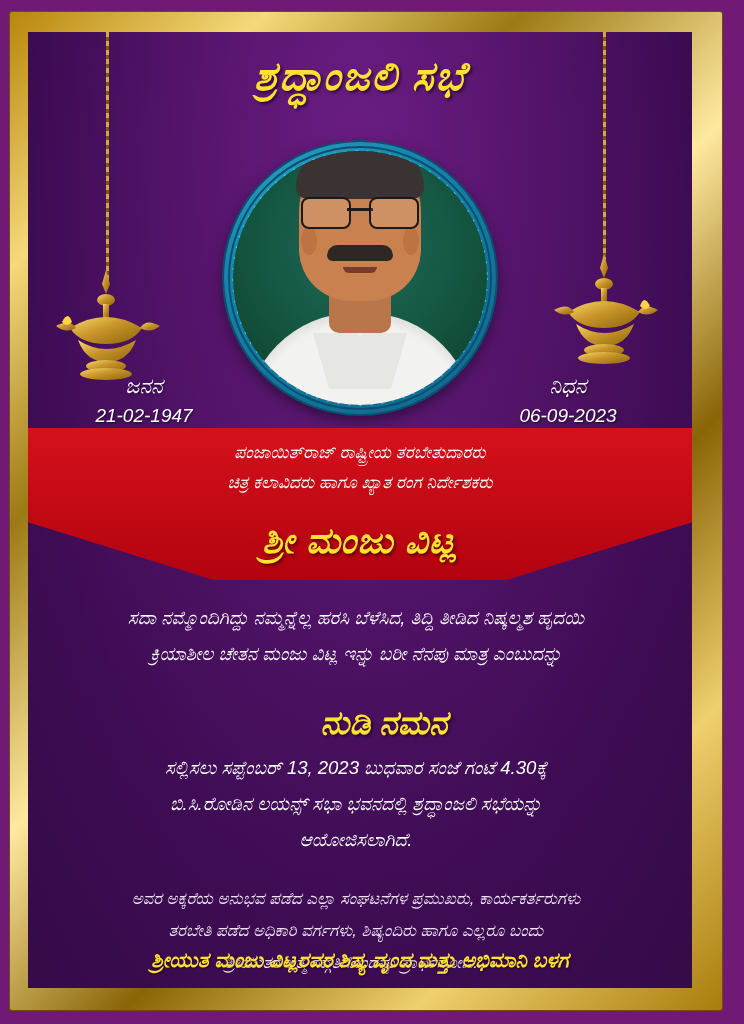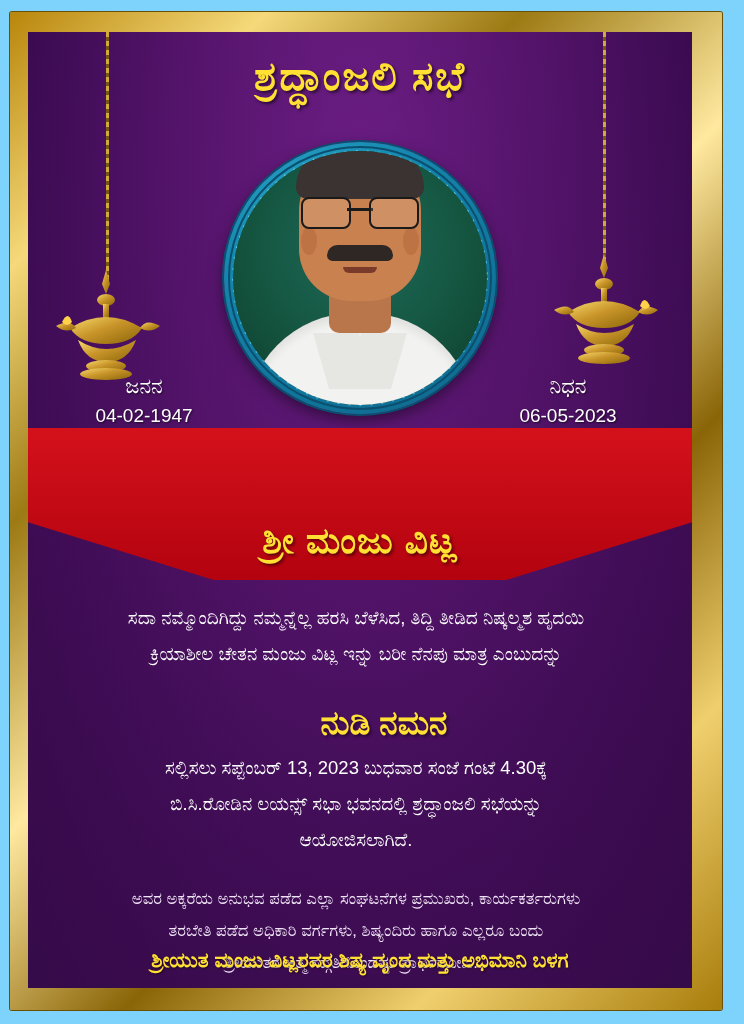--- a/index.html
+++ b/index.html
@@ -8,22 +8,23 @@
     background: #ffffff;
   }
   body {
     font-family: "Liberation Sans", sans-serif;
   }
   .poster {
     position: relative;
     width: 744px;
     height: 1024px;
     overflow: hidden;
-    background: #7dd3fc;
+    background: #701a75;
     box-sizing: border-box;
+    font-style: italic;
   }
   
   .frame-outer {
     position: absolute;
     left: 10px;
     top: 12px;
     right: 22px;
     bottom: 14px;
     background: linear-gradient(135deg,#b8860b 0%,#f5d97a 15%,#9c7a14 30%,#ffe9a0 48%,#8a6508 65%,#f0cf6e 82%,#a87d0c 100%);
     border-radius: 2px;
@@ -391,28 +392,32 @@
             <div class="bridge"></div>
             <div class="lens r"></div>
           </div>
           <div class="moustache"></div>
           <div class="mouth"></div>
         </div>
       </div>
 
       <div class="date-block left">
         <div class="lbl">ಜನನ</div>
-        <div class="val">04-02-1947</div>
+        <div class="val">21-02-1947</div>
       </div>
       <div class="date-block right">
         <div class="lbl">ನಿಧನ</div>
-        <div class="val">06-05-2023</div>
+        <div class="val">06-09-2023</div>
       </div>
 
       <div class="red-banner"></div>
+      <div class="banner-text">
+        <div>ಪಂಜಾಯಿತ್‌ರಾಜ್ ರಾಷ್ಟ್ರೀಯ ತರಬೇತುದಾರರು</div>
+        <div>ಚಿತ್ರ ಕಲಾವಿದರು ಹಾಗೂ ಖ್ಯಾತ ರಂಗ ನಿರ್ದೇಶಕರು</div>
+      </div>
 
       <div class="name-main">ಶ್ರೀ ಮಂಜು ವಿಟ್ಲ</div>
 
       <div class="body-1">
         <div>ಸದಾ ನಮ್ಮೊಂದಿಗಿದ್ದು ನಮ್ಮನ್ನೆಲ್ಲ ಹರಸಿ ಬೆಳೆಸಿದ, ತಿದ್ದಿ ತೀಡಿದ ನಿಷ್ಕಲ್ಮಶ ಹೃದಯಿ</div>
         <div>ಕ್ರಿಯಾಶೀಲ ಚೇತನ ಮಂಜು ವಿಟ್ಲ ಇನ್ನು ಬರೀ ನೆನಪು ಮಾತ್ರ ಎಂಬುದನ್ನು</div>
       </div>
 
       <div class="nudi">ನುಡಿ ನಮನ</div>
 

